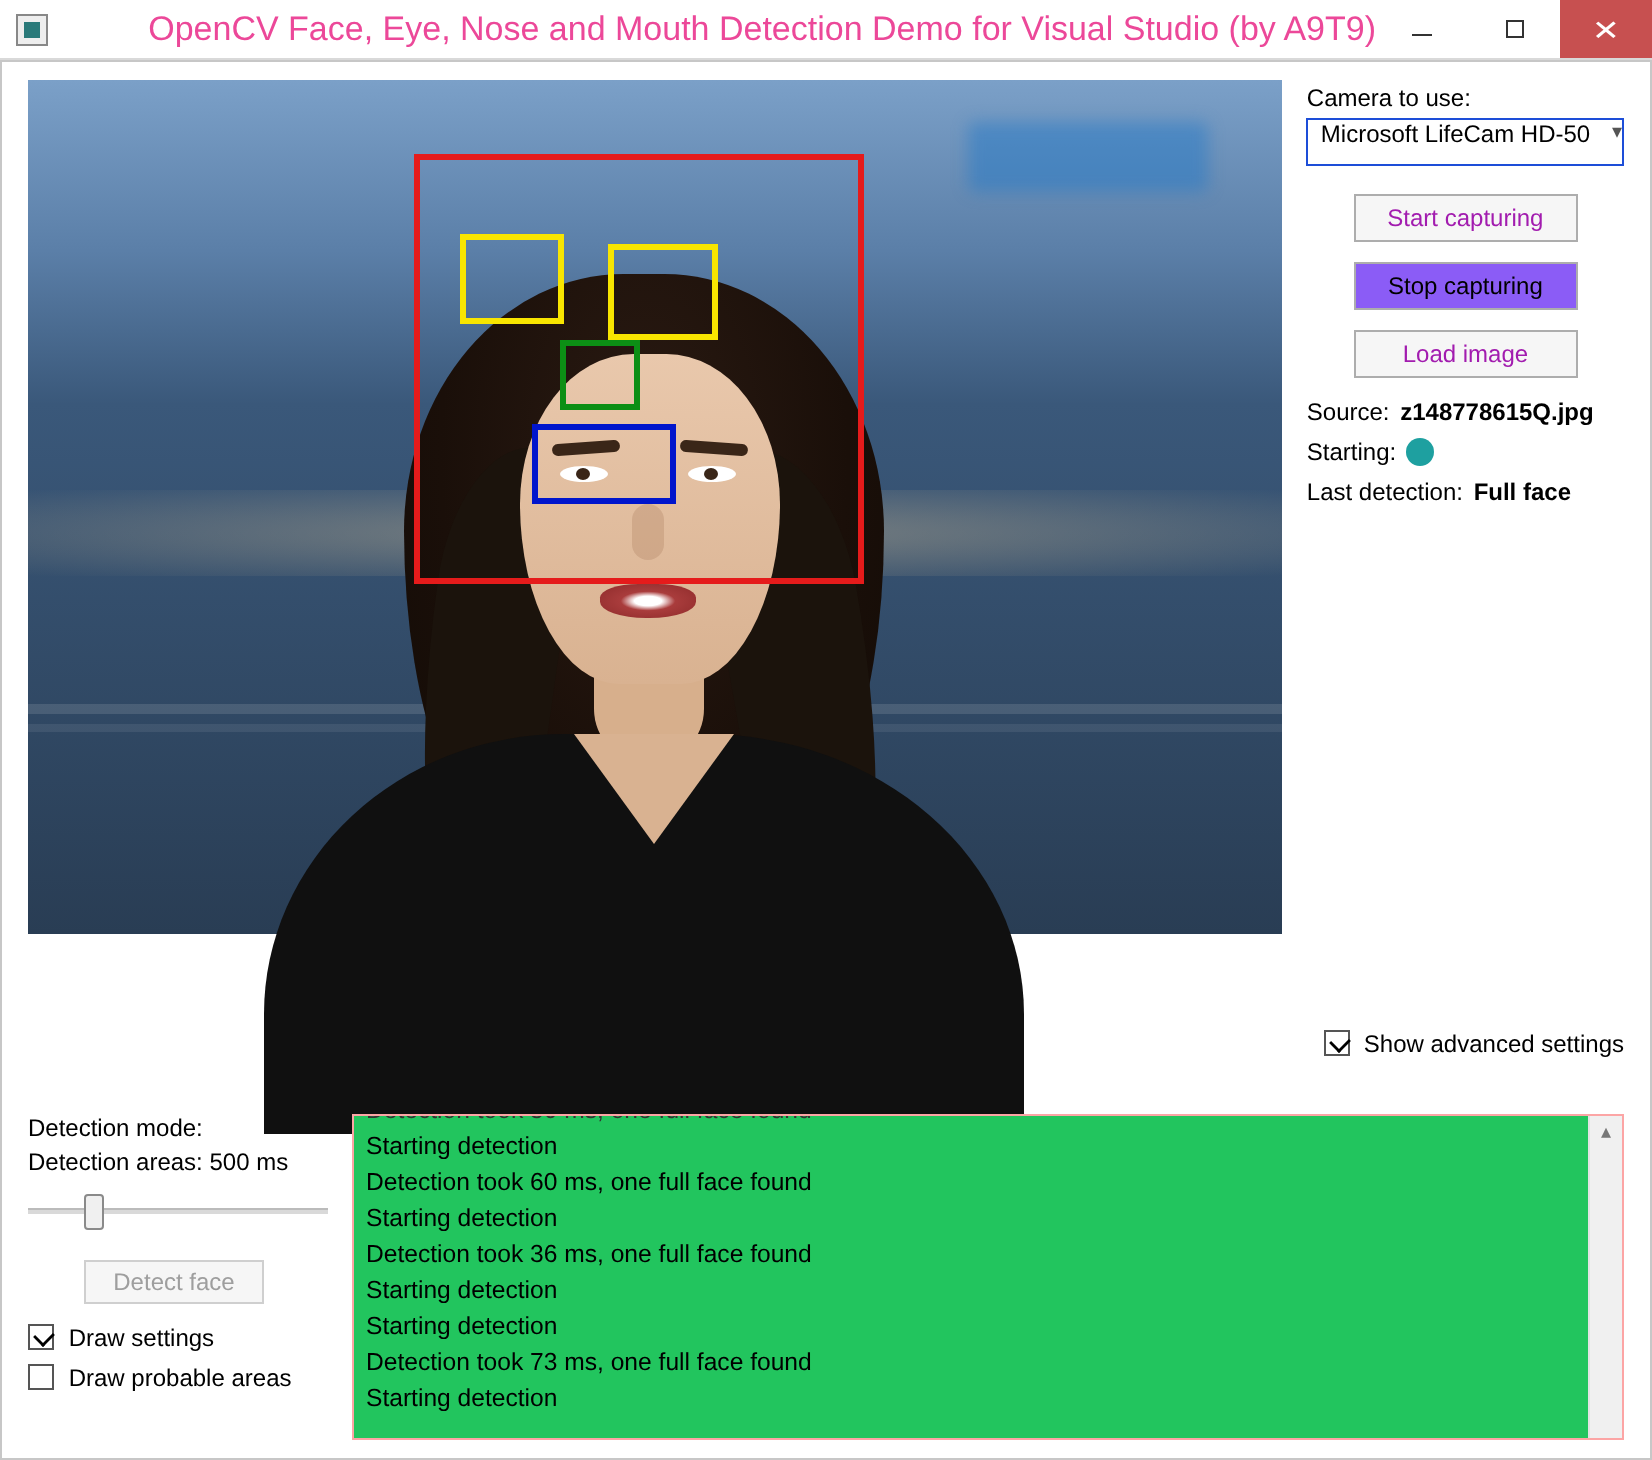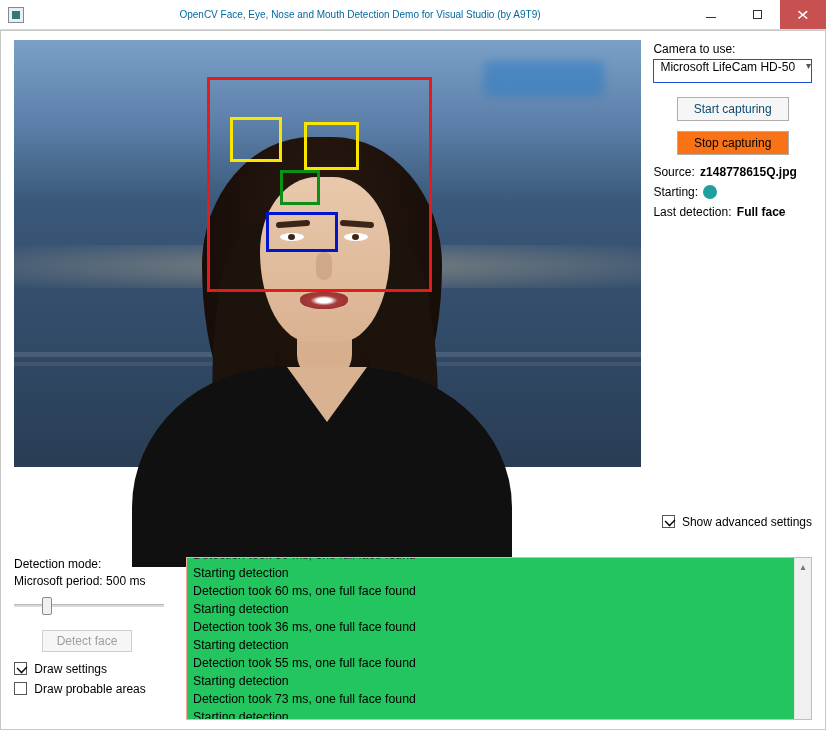--- a/index.html
+++ b/index.html
@@ -28,21 +28,21 @@
     background: #eee;
     margin-right: 8px;
     position: relative;
   }
   .titlebar .app-icon::after {
     content:"";
     position:absolute;
     left:3px; top:3px; right:3px; bottom:3px;
     background:#2a7a7a;
   }
-  .titlebar-title { flex: 1; text-align:center; color:#0369a1; font-size:10px; }
+  .titlebar-title { flex: 1; text-align:right; color:#ec4899; font-size:17px; }
   .win-controls { display:flex; height:100%; }
   .win-btn {
     width: 46px;
     display:flex; align-items:center; justify-content:center;
     font-size: 12px; color:#333;
   }
   .win-close { background:#c75050; color:#fff; font-size:14px; font-weight:400; }
   .win-close span { transform: scaleX(1.2); }
   .win-btn.min span { border-bottom:1px solid #333; width:10px; display:inline-block; height:1px; margin-top:6px;}
   .win-btn.max span { border:1px solid #333; width:9px; height:9px; display:inline-block;}
@@ -159,26 +159,26 @@
     padding: 0 0 0 6px;
     font-size:12px;
     margin-bottom: 14px;
   }
   .combo .chev { font-size:10px; color:#555;}
   .side-btn {
     display:block;
     width: 112px; height:24px;
     margin: 0 auto 10px auto;
     border: 1px solid #adadad;
-    background: #f97316;
+    background: #8b5cf6;
     font-size:12px;
     text-align:center;
     line-height:22px;
   }
-  .side-btn.disabled { color:#0c4a6e; background:#f6f6f6; }
+  .side-btn.disabled { color:#a21caf; background:#f6f6f6; }
   .kv { margin-bottom: 6px; }
   .kv .k { display:inline; }
   .kv .v { display:inline; margin-left:2px;font-weight:bold; }
   .dot {
     display:inline-block; width:14px; height:14px; border-radius:50%;
     background:#1ea0a0; vertical-align:-3px; margin-left:2px;
   }
 
   
   .adv-row {
@@ -194,21 +194,21 @@
   }
   .chk.checked::after{
     content:""; position:absolute; left:2px; top:-1px; width:8px; height:10px;
     border-right:2px solid #000; border-bottom:2px solid #000; transform: rotate(45deg) scale(0.7);
   }
 
   
   .bottom {
     position:absolute;
     left:14px; right:14px; top:527px; bottom:10px;
-    display:flex; gap:12px;justify-content:center;
+    display:flex; gap:2px;justify-content:center;
   }
   .settings-col { width: 160px; }
   .settings-col .label { margin-bottom:3px; }
   .combo2 {
     width:150px; height:22px;
     border:1px solid #adadad; background:#f0f0f0;
     display:flex; align-items:center; justify-content:space-between;
     padding:0 4px 0 6px; font-size:12px;
     margin-bottom:12px;
   }
@@ -321,20 +321,21 @@
     </div>
 
     <div class="side">
       <div class="side-label">Camera to use:</div>
       <div class="combo">
         <span>Microsoft LifeCam HD-50</span>
         <span class="chev">▾</span>
       </div>
       <div class="side-btn disabled">Start capturing</div>
       <div class="side-btn">Stop capturing</div>
+      <div class="side-btn disabled">Load image</div>
 
       <div class="kv">
         <span class="k">Source:</span>
         <span class="v">z148778615Q.jpg</span>
       </div>
       <div class="kv">
         <span class="k">Starting:</span>
         <span class="dot"></span>
       </div>
       <div class="kv">
@@ -347,21 +348,21 @@
   <div class="adv-row">
     <span class="chk checked"></span>
     <span>Show advanced settings</span>
   </div>
 
   <div class="bottom">
     <div class="settings-col">
       <div class="label">Detection mode:</div>
 
       <div class="period-label">
-        <span>Microsoft period:</span>
+        <span>Detection areas:</span>
         <span>500</span>
         <span>ms</span>
       </div>
       <div class="slider">
         <div class="slider-track"></div>
         <div class="slider-thumb"></div>
       </div>
 
       <div class="detect-btn">Detect face</div>
 
@@ -376,21 +377,20 @@
     </div>
 
     <div class="log-box">
       <div class="log-inner" id="log-lines">
           <div class="cutoff">Detection took 50 ms, one full face found</div>
           <div>Starting detection</div>
           <div>Detection took 60 ms, one full face found</div>
           <div>Starting detection</div>
           <div>Detection took 36 ms, one full face found</div>
           <div>Starting detection</div>
-          <div>Detection took 55 ms, one full face found</div>
           <div>Starting detection</div>
           <div>Detection took 73 ms, one full face found</div>
           <div>Starting detection</div>
         </div>
       <div class="vscroll">
         <div class="arrow-up">▴</div>
       </div>
     </div>
   </div>
 

